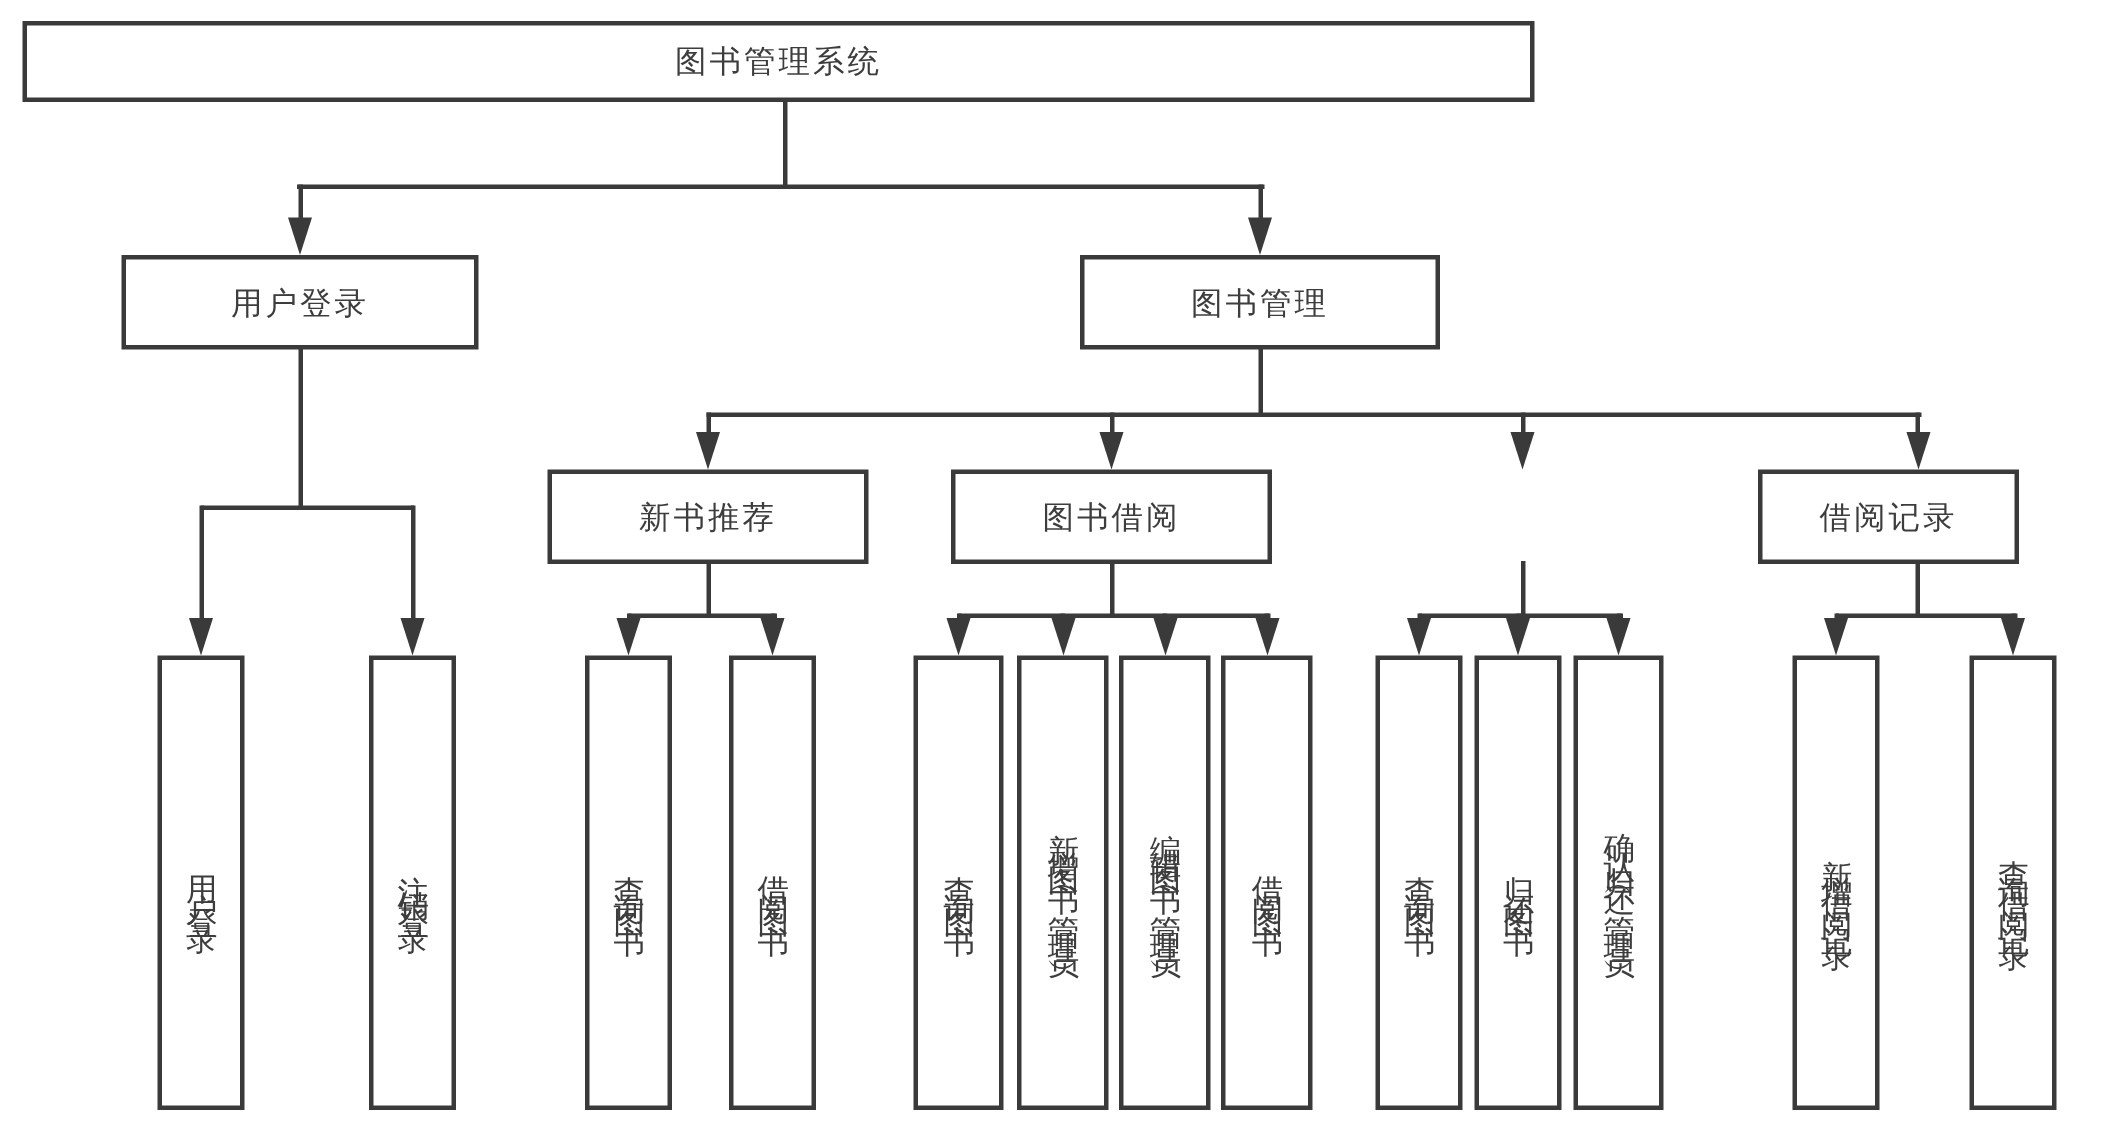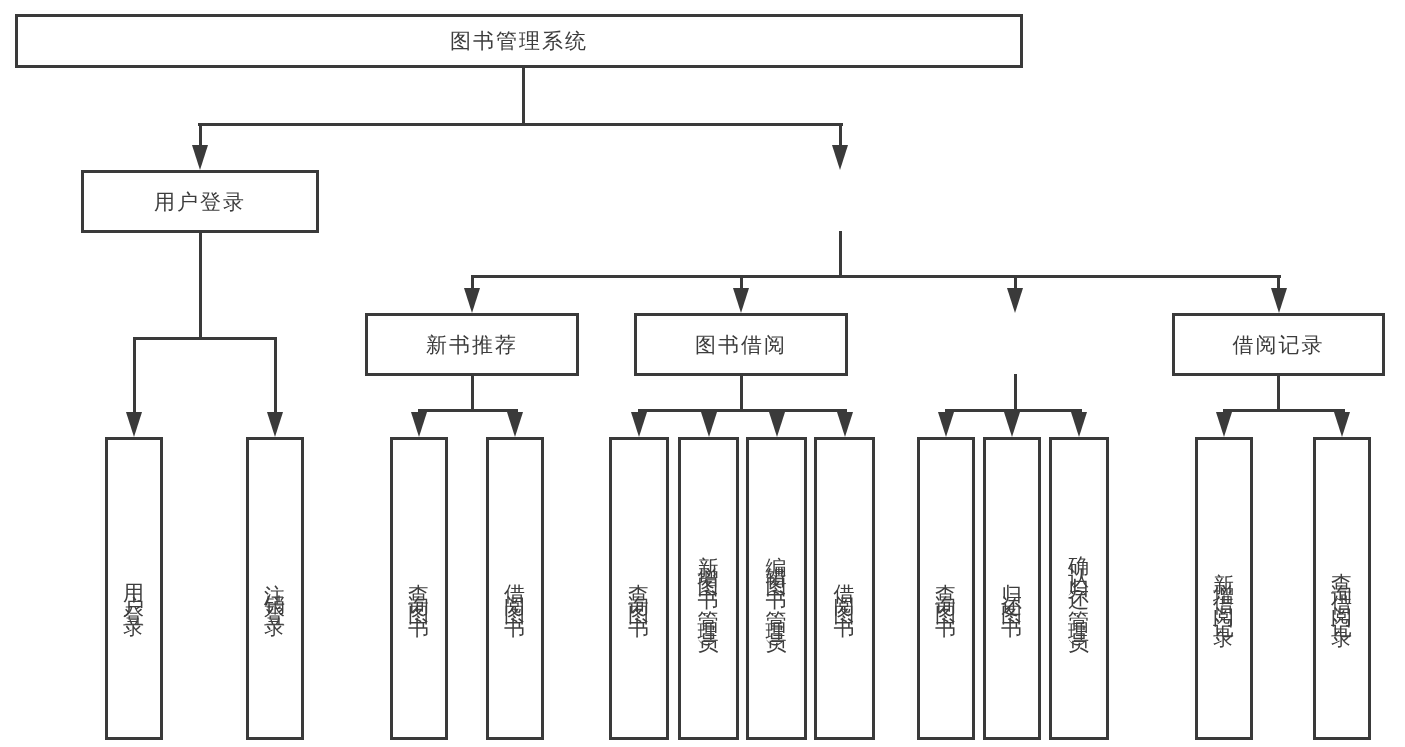--- a/index.html
+++ b/index.html
@@ -69,20 +69,23 @@
   <div class="vline" style="left:521.5px; top:66px; height:60px;"></div>
   <div class="hline" style="left:198px; top:123px; width:645px;"></div>
   <div class="vline" style="left:198.5px; top:123px; height:28px;"></div>
   <div class="arrow" style="left:192px; top:145px;"></div>
   <div class="vline" style="left:838.5px; top:123px; height:28px;"></div>
   <div class="arrow" style="left:832px; top:145px;"></div>
 
   <div class="box" style="left:81px; top:170px; width:238px; height:63px;">
     <span>用户登录</span>
   </div>
+  <div class="box" style="left:720px; top:170px; width:240px; height:63px;">
+    <span>图书管理</span>
+  </div>
 
   <div class="vline" style="left:198.5px; top:231px; height:109px;"></div>
   <div class="hline" style="left:134px; top:337px; width:142px;"></div>
   <div class="vline" style="left:132.5px; top:337px; height:80px;"></div>
   <div class="arrow" style="left:126px; top:412px;"></div>
   <div class="vline" style="left:273.5px; top:337px; height:80px;"></div>
   <div class="arrow" style="left:267px; top:412px;"></div>
 
   <div class="vline" style="left:838.5px; top:231px; height:47px;"></div>
   <div class="hline" style="left:471px; top:275px; width:810px;"></div>
@@ -94,21 +97,21 @@
   <div class="arrow" style="left:1007px; top:288px;"></div>
   <div class="vline" style="left:1277px; top:275px; height:20px;"></div>
   <div class="arrow" style="left:1270.5px; top:288px;"></div>
 
   <div class="box" style="left:634px; top:313px; width:214px; height:63px;">
     <span>图书借阅</span>
   </div>
   <div class="box" style="left:365px; top:313px; width:214px; height:63px;">
     <span>新书推荐</span>
   </div>
-  <div class="box" style="left:1172px; top:313px; width:213px; height:63px;">
+  <div class="box" style="left:1172px; top:313px; width:174px; height:63px;">
     <span>借阅记录</span>
   </div>
 
   <div class="vline" style="left:470.5px; top:374px; height:38px;"></div>
   <div class="hline" style="left:419px; top:409px; width:99px;"></div>
   <div class="vline" style="left:417.5px; top:409px; height:12px;"></div>
   <div class="arrow" style="left:411px; top:412px;"></div>
   <div class="vline" style="left:513.5px; top:409px; height:12px;"></div>
   <div class="arrow" style="left:507px; top:412px;"></div>
 

